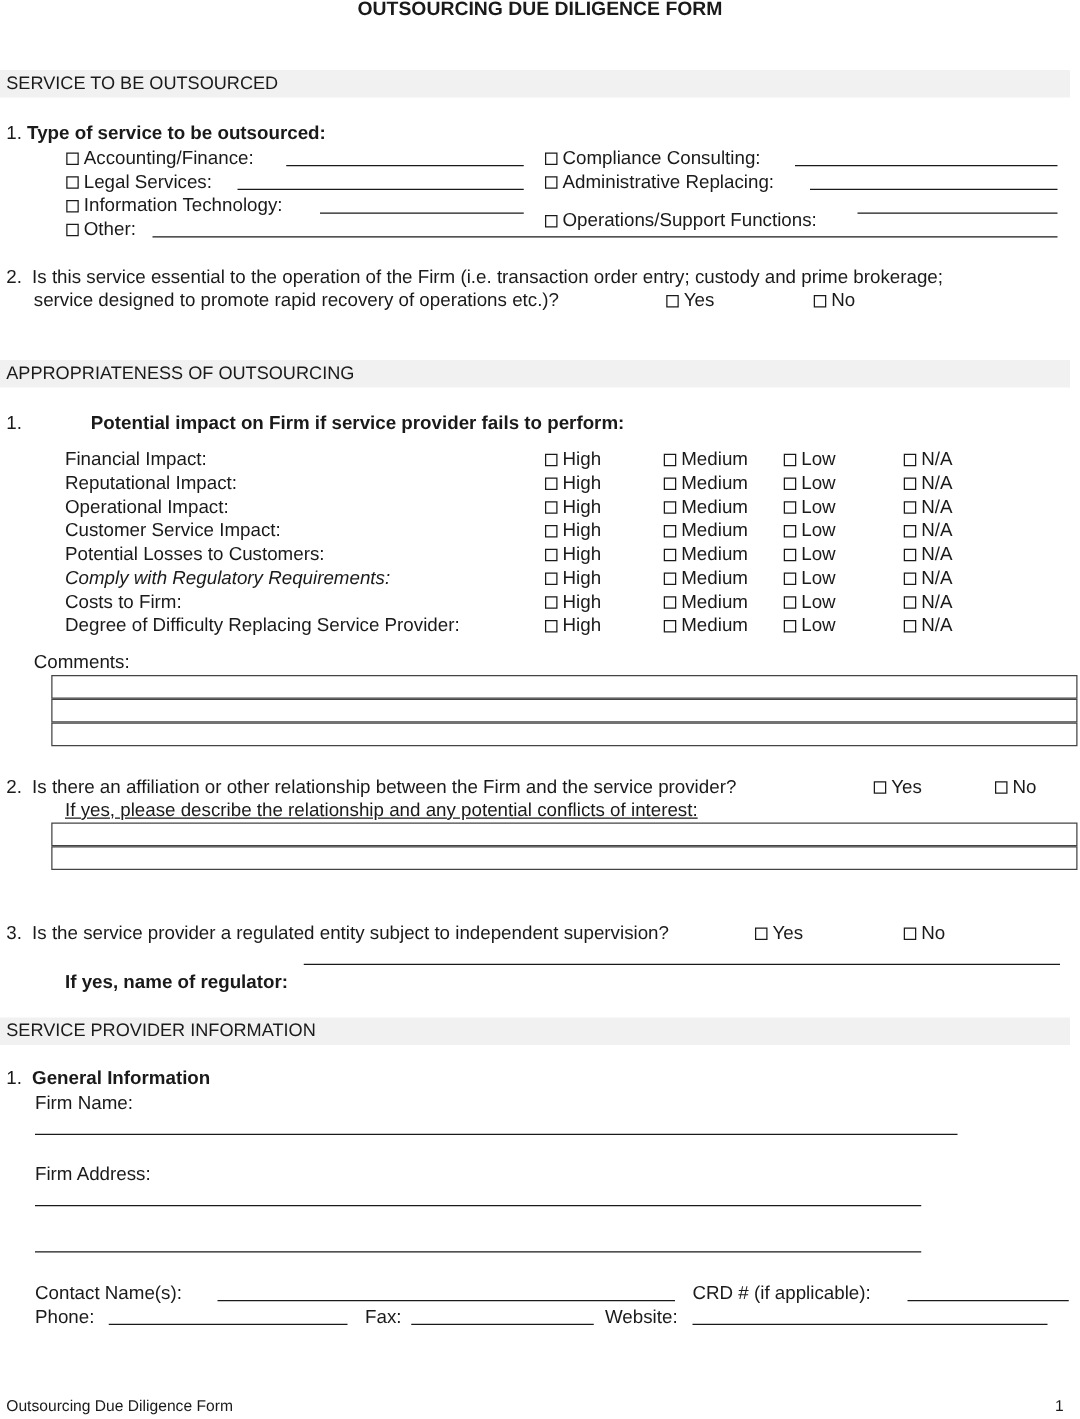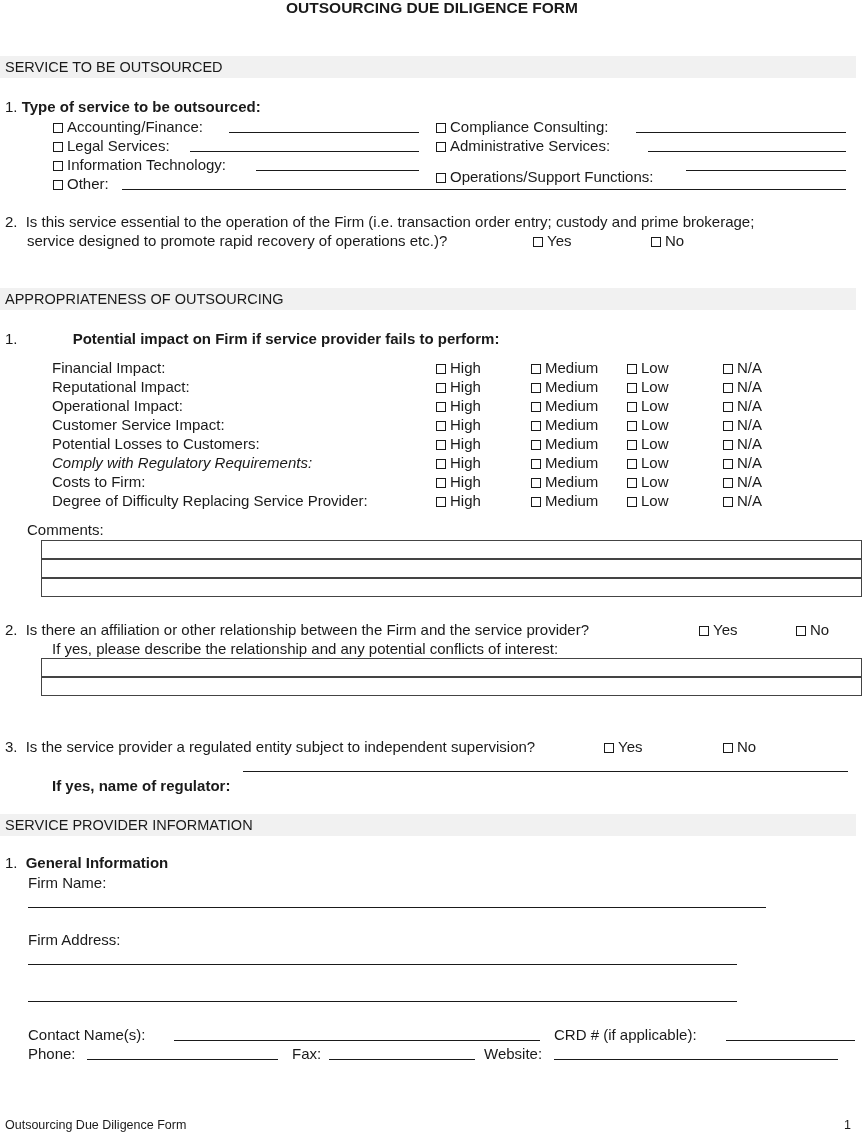--- a/index.html
+++ b/index.html
@@ -38,21 +38,21 @@
   <span class="cb"></span><span>Compliance Consulting:</span>
 </div>
 <div class="line" style="left:636px; width:210px; top:132px;"></div>
 
 <div class="abs" style="left:53px; top:137px;">
   <span class="cb"></span><span>Legal Services:</span>
 </div>
 <div class="line" style="left:190px; width:229px; top:151px;"></div>
 
 <div class="abs" style="left:436px; top:137px;">
-  <span class="cb"></span><span>Administrative Services:</span>
+  <span class="cb"></span><span>Administrative Replacing:</span>
 </div>
 <div class="line" style="left:648px; width:198px; top:151px;"></div>
 
 <div class="abs" style="left:53px; top:156px;">
   <span class="cb"></span><span>Information Technology:</span>
 </div>
 <div class="line" style="left:256px; width:163px; top:170px;"></div>
 
 <div class="abs" style="left:436px; top:156px;margin-top:12px;">
   <span class="cb"></span><span>Operations/Support Functions:</span>
@@ -136,21 +136,21 @@
 <div class="abs" style="left:5px; top:621px;">
   <span>2.</span>
   <span style="margin-left:4px;">Is there an affiliation or other relationship between the Firm and the service provider?</span>
 </div>
 <div class="abs" style="left:699px; top:621px;">
   <span class="cb"></span><span>Yes</span>
 </div>
 <div class="abs" style="left:796px; top:621px;">
   <span class="cb"></span><span>No</span>
 </div>
-<div class="abs" style="left:52px; top:640px;">If yes, please describe the relationship and any potential conflicts of interest:</div>
+<div class="abs" style="left:52px; top:640px;text-decoration:underline;">If yes, please describe the relationship and any potential conflicts of interest:</div>
 <div class="boxrow" style="top:658px;"></div>
 <div class="boxrow" style="top:677px;"></div>
 
 <div class="abs" style="left:5px; top:738px;">
   <span>3.</span>
   <span style="margin-left:4px;">Is the service provider a regulated entity subject to independent supervision?</span>
 </div>
 <div class="abs" style="left:604px; top:738px;">
   <span class="cb"></span><span>Yes</span>
 </div>

